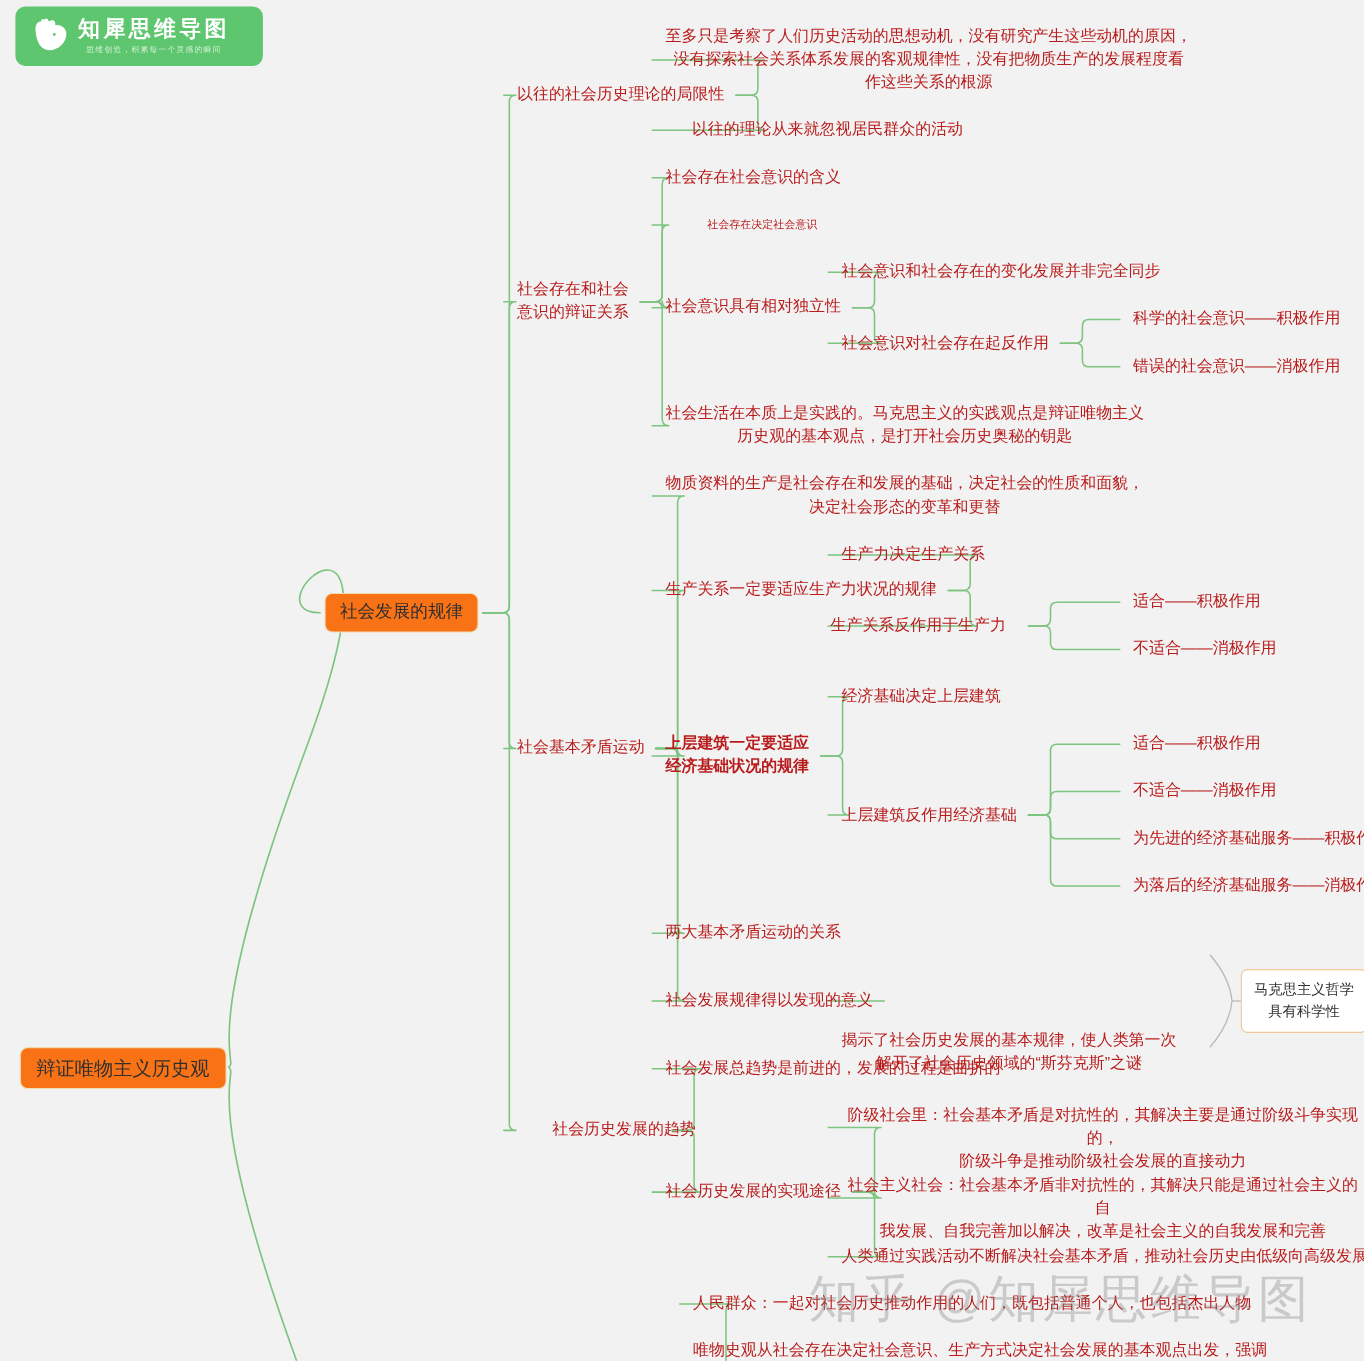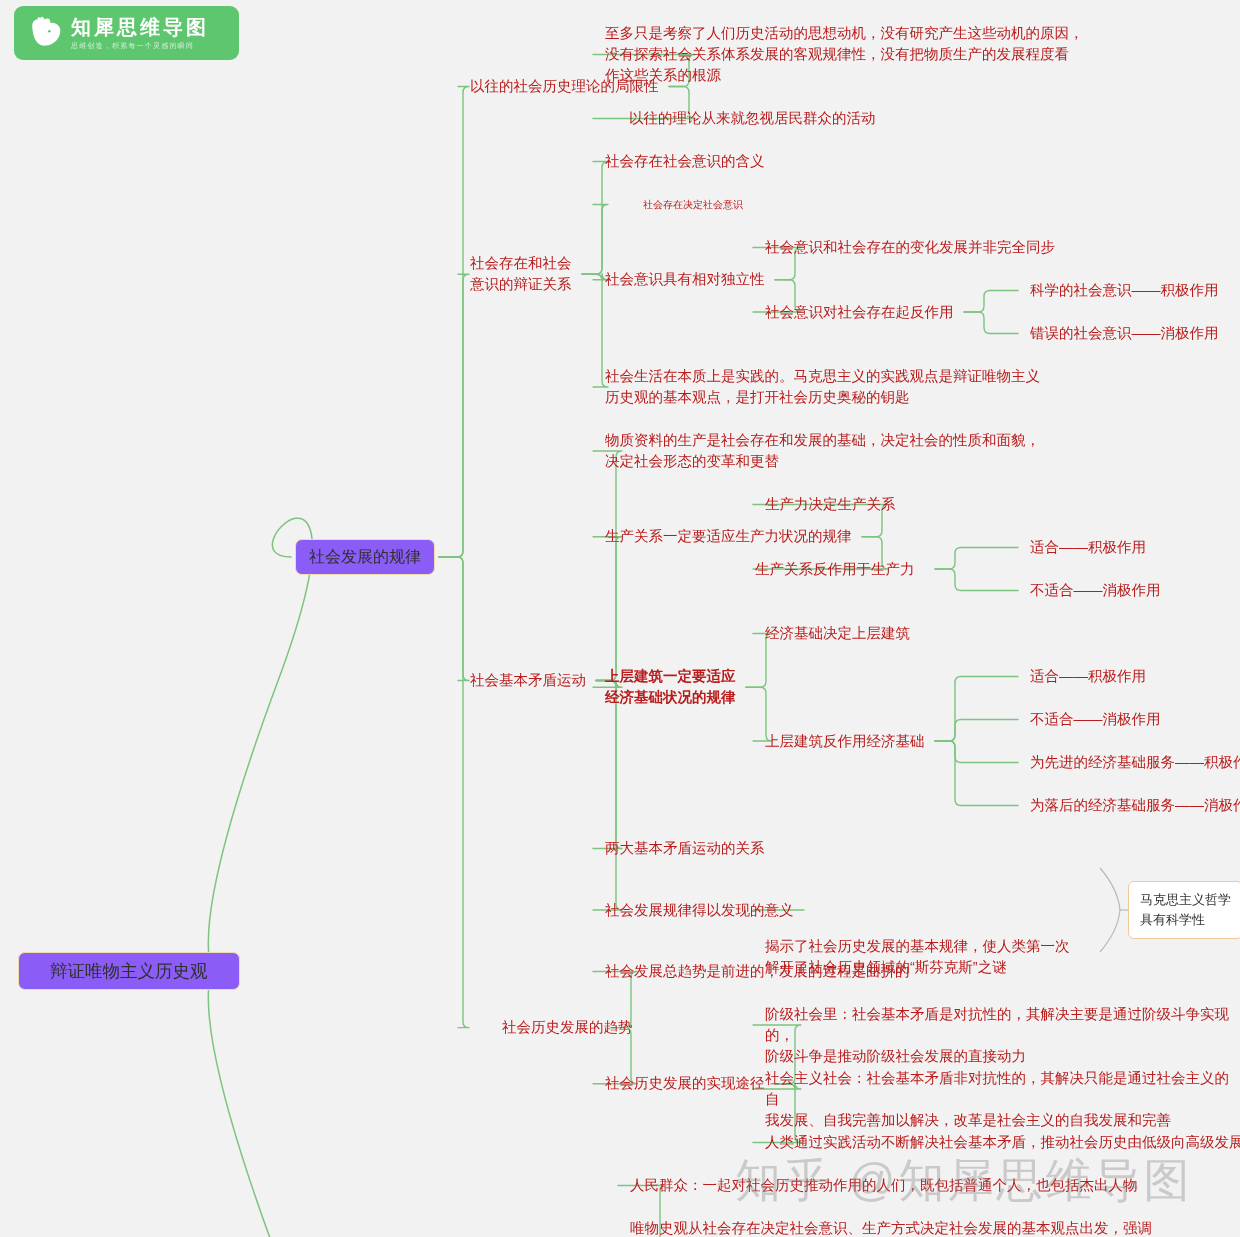--- a/index.html
+++ b/index.html
@@ -4,21 +4,21 @@
 <style>
   html,body{margin:0;padding:0;}
   body{
     width:1240px;height:1237px;
     background:#f2f2f2;
     font-family:"Liberation Sans","DejaVu Sans",sans-serif;
     color:#333;
     position:relative;
     overflow:hidden;
   }
-  #canvas{position:absolute;left:0;top:0;width:1240px;height:1131px;}
+  #canvas{position:absolute;left:0;top:0;width:1240px;height:1131px;text-align:center;}
   #svg-links{position:absolute;left:0;top:0;width:1240px;height:1237px;pointer-events:none;}
 
   .logo{
     position:absolute;left:14px;top:6px;width:225px;height:54px;
     background:#5ec66f;border-radius:9px;
     display:flex;align-items:center;
   }
   .logo-mark{
     width:42px;height:42px;margin-left:11px;margin-right:4px;
     position:relative;flex:0 0 auto;
@@ -35,33 +35,33 @@
     position:absolute;
     font-size:14.5px;
     line-height:21px;
     color:#b91c1c;
     white-space:pre;
   }
   .node.wrap{white-space:pre-line;}
 
   .boxnode{
     position:absolute;
-    background:#8b5cf6;
+    background:#f97316;
     border:1px solid #f0dcae;
     border-radius:7px;
     font-size:16px;
     line-height:20px;
     color:#2f2f2f;
     padding:7px 13px;
     white-space:pre;
     box-sizing:border-box;
   }
   .rootnode{
     font-size:17.5px;
-    padding:8px 31px;
+    padding:8px 14px;
   }
   .callout{
     position:absolute;
     background:#ffffff;
     border:1px solid #f0c89a;
     border-radius:6px;
     font-size:13px;
     line-height:20px;
     color:#333;
     padding:8px 11px;

